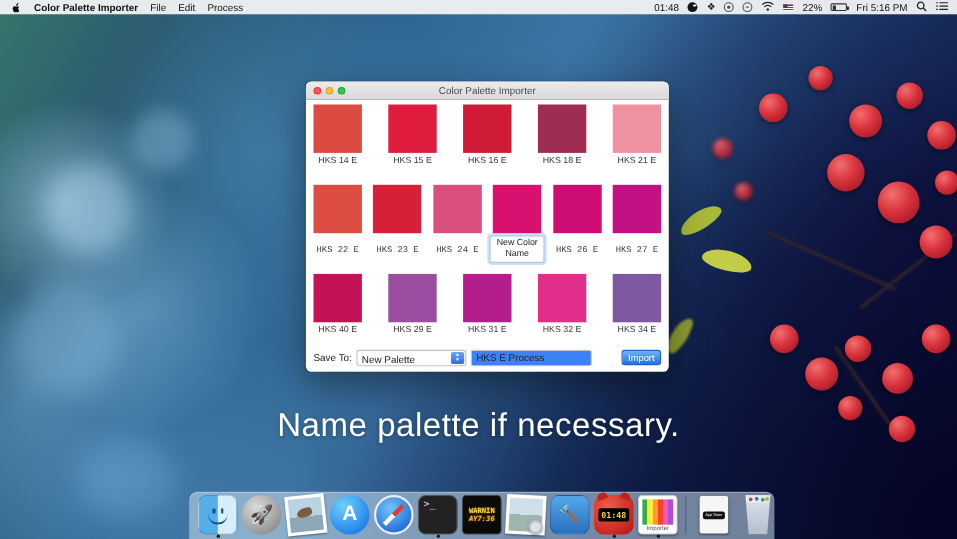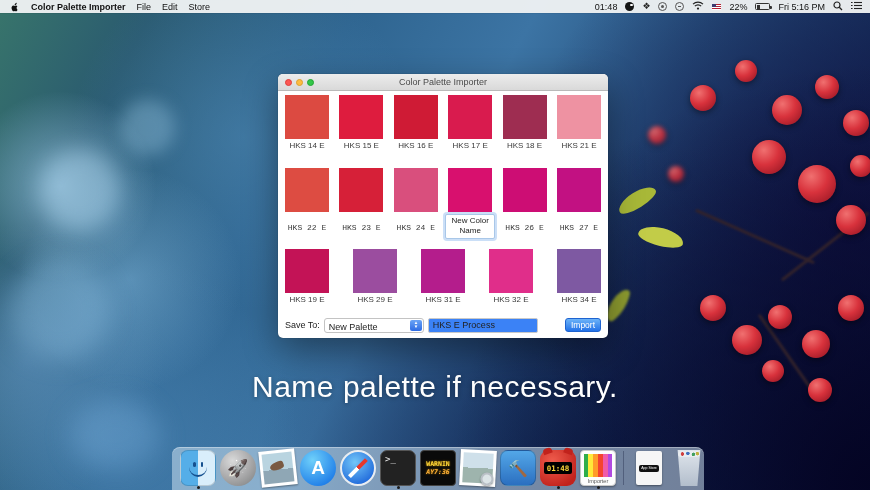--- a/index.html
+++ b/index.html
@@ -203,21 +203,21 @@
   <div class="menubar">
     <div class="left">
       <span class="apple-icon">
           <svg width="10" height="11" viewBox="0 0 16 17">
             <path fill="#111" d="M8.3 3.9c.6-.8 1.6-1.4 2.5-1.4.1 1-.3 2-.9 2.7-.6.7-1.5 1.2-2.5 1.1-.1-.9.4-1.8.9-2.4zM11.9 14.4c-.5.8-1.1 1.7-2 1.7-.8 0-1.1-.5-2.1-.5s-1.3.5-2.1.5c-.9 0-1.6-1-2.1-1.8-1.1-1.7-1.6-4.3-.5-5.9.5-.8 1.4-1.3 2.3-1.3.9 0 1.4.5 2.1.5.7 0 1.1-.5 2.1-.5.8 0 1.7.5 2.2 1.3-1.9 1-1.6 3.8.1 4.5-.3.5-.4.9-1 1.5z"></path>
           </svg>
         </span>
       <span class="mb-app">Color Palette Importer</span>
       <span>File</span>
       <span>Edit</span>
-      <span>Store</span>
+      <span>Process</span>
     </div>
     <div class="right">
       <span>01:48</span>
       <span class="swirl-icon"></span>
       <span class="dropbox-icon">❖</span>
       <span class="ring-icon"></span>
       <span class="ring-icon hollow"></span>
       <span><svg width="12" height="9" viewBox="0 0 12 9">
             <g fill="none" stroke="#222" stroke-width="1.1">
               <path d="M1 3.2 A7 7 0 0 1 11 3.2"></path>
@@ -264,24 +264,20 @@
           </div>
         <div class="cell">
             <div class="swatch" style="background: rgb(222, 28, 62);"></div>
             <div class="slabel">HKS 15 E</div>
           </div>
         <div class="cell">
             <div class="swatch" style="background: rgb(207, 27, 53);"></div>
             <div class="slabel">HKS 16 E</div>
           </div>
         <div class="cell">
-            <div class="swatch" style="background: rgb(217, 27, 78);"></div>
-            <div class="slabel">HKS 17 E</div>
-          </div>
-        <div class="cell">
             <div class="swatch" style="background: rgb(158, 45, 81);"></div>
             <div class="slabel">HKS 18 E</div>
           </div>
         <div class="cell">
             <div class="swatch" style="background: rgb(238, 146, 162);"></div>
             <div class="slabel">HKS 21 E</div>
           </div>
       </div>
       <div class="srow row2">
         <div class="cell">
@@ -315,21 +311,21 @@
         <div class="cell">
             <div class="swatch" style="background: rgb(194, 17, 130);"></div>
             <div class="labelbox">
               <div class="slabel">HKS 27 E</div>
             </div>
           </div>
       </div>
       <div class="srow row3">
         <div class="cell">
             <div class="swatch" style="background: rgb(195, 19, 86);"></div>
-            <div class="slabel">HKS 19 E</div>
+            <div class="slabel">HKS 40 E</div>
           </div>
         <div class="cell">
             <div class="swatch" style="background: rgb(155, 77, 159);"></div>
             <div class="slabel">HKS 29 E</div>
           </div>
         <div class="cell">
             <div class="swatch" style="background: rgb(180, 29, 140);"></div>
             <div class="slabel">HKS 31 E</div>
           </div>
         <div class="cell">

